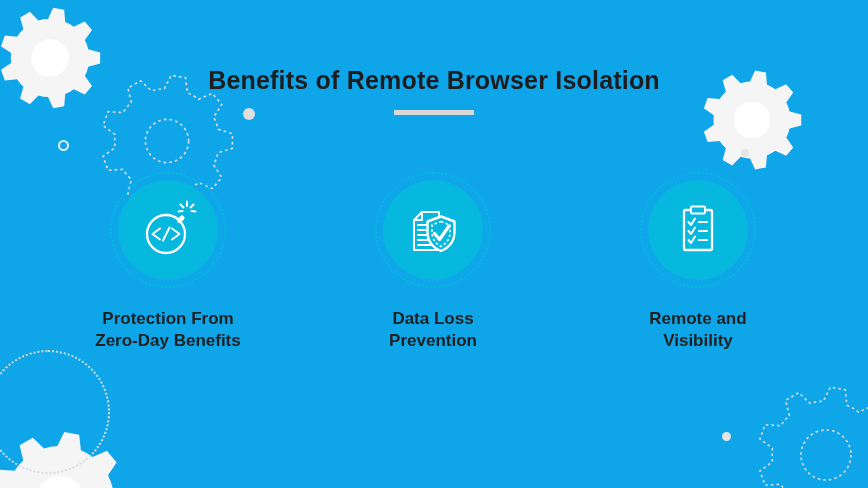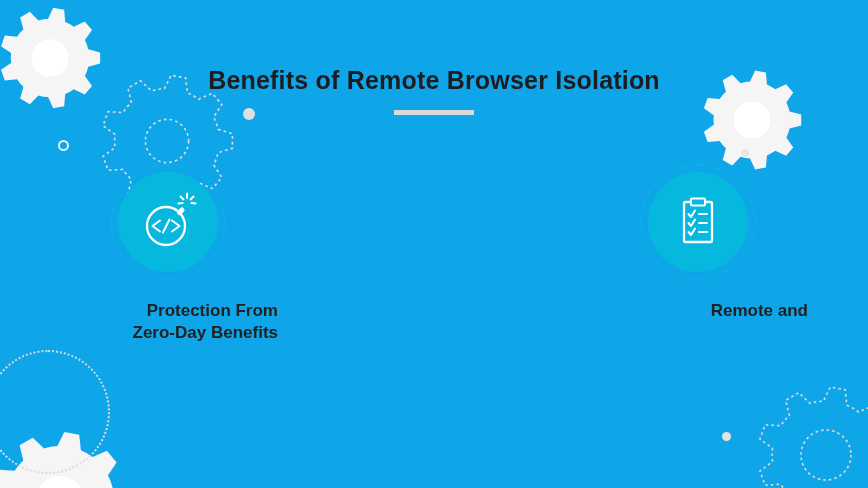--- a/index.html
+++ b/index.html
@@ -27,21 +27,21 @@
   
   .title{
     position:absolute;top:66px;left:0;width:100%;text-align:center;
     font-size:25px;font-weight:700;color:var(--title-text);letter-spacing:.2px;
   }
   .title-underline{
     position:absolute;top:110px;left:50%;margin-left:-40px;width:80px;height:5px;
     background:var(--underline);
   }
   
-  .benefit{position:absolute;top:164px;width:220px;text-align:right;}
+  .benefit{position:absolute;top:172px;width:220px;text-align:center;}
   .b1{left:58px}.b2{left:323px}.b3{left:588px}
   .ring{
     width:116px;height:116px;margin:0 auto;border-radius:50%;
     border:2px dotted var(--accent);
     display:flex;align-items:center;justify-content:center;
   }
   .circle{
     width:100px;height:100px;border-radius:50%;background:var(--accent);
     display:flex;align-items:center;justify-content:center;
   }
@@ -112,34 +112,57 @@
           <line class="icon-thin" x1="60.5" y1="14.5" x2="56.5" y2="14"></line>
         </svg>
       </div>
     </div>
     <div class="label">
       <span>Protection From</span>
       <span>Zero-Day Benefits</span>
     </div>
   </div>
 
+  <div class="benefit b2">
+    <div class="ring">
+      <div class="circle">
+        <svg class="icon-svg" viewBox="0 0 66 66">
+          <path class="icon-thin" d="M22,15 H39 V53 H14 V23 Z"></path>
+          <path class="icon-thin" d="M22,15 V23 H14"></path>
+          <line class="icon-thin" x1="18" y1="28" x2="34" y2="28"></line>
+          <line class="icon-thin" x1="18" y1="33" x2="34" y2="33"></line>
+          <line class="icon-thin" x1="18" y1="38" x2="34" y2="38"></line>
+          <line class="icon-thin" x1="18" y1="43" x2="34" y2="43"></line>
+          <line class="icon-thin" x1="18" y1="48" x2="34" y2="48"></line>
+          <path class="shield-body" d="M41,19.5 L54.5,24.5 V35 C54.5,44.5 49,50.5 41,54 C33,50.5 27.5,44.5 27.5,35 V24.5 Z"></path>
+          <path class="shield-inner" d="M41,24.5 L50,28 V35.5 C50,42 46.5,46.5 41,49.5 C35.5,46.5 32,42 32,35.5 V28 Z"></path>
+          <polyline class="check-bold" points="34.5,36.5 39.5,42.5 49,29"></polyline>
+        </svg>
+      </div>
+    </div>
+    <div class="label">
+      <span>Data Loss</span>
+      <span>Prevention</span>
+    </div>
+  </div>
 
   <div class="benefit b3">
     <div class="ring">
       <div class="circle">
         <svg class="icon-svg" viewBox="0 0 66 66">
           <rect class="icon-stroke" x="19" y="13" width="28" height="40" rx="1.5"></rect>
           <rect class="clip-tab" x="26" y="9.5" width="14" height="7" rx="1"></rect>
           <polyline class="icon-thin" points="23.5,25 26,28 30,21.5"></polyline>
           <line class="icon-thin" x1="34" y1="25" x2="42" y2="25"></line>
           <polyline class="icon-thin" points="23.5,34 26,37 30,30.5"></polyline>
           <line class="icon-thin" x1="34" y1="34" x2="42" y2="34"></line>
           <polyline class="icon-thin" points="23.5,43 26,46 30,39.5"></polyline>
           <line class="icon-thin" x1="34" y1="43" x2="42" y2="43"></line>
         </svg>
       </div>
     </div>
     <div class="label">
       <span>Remote and</span>
+      <span>Visibility</span>
     </div>
   </div>
 
 </div>
 
 </body></html>

